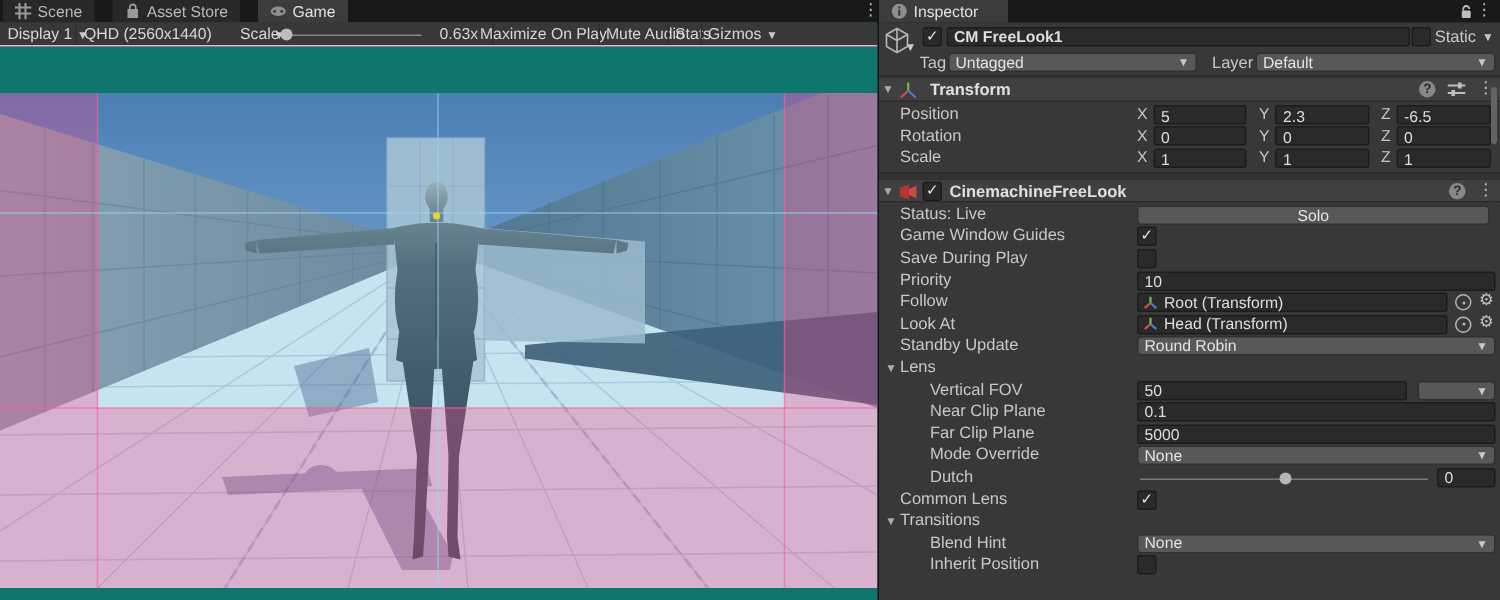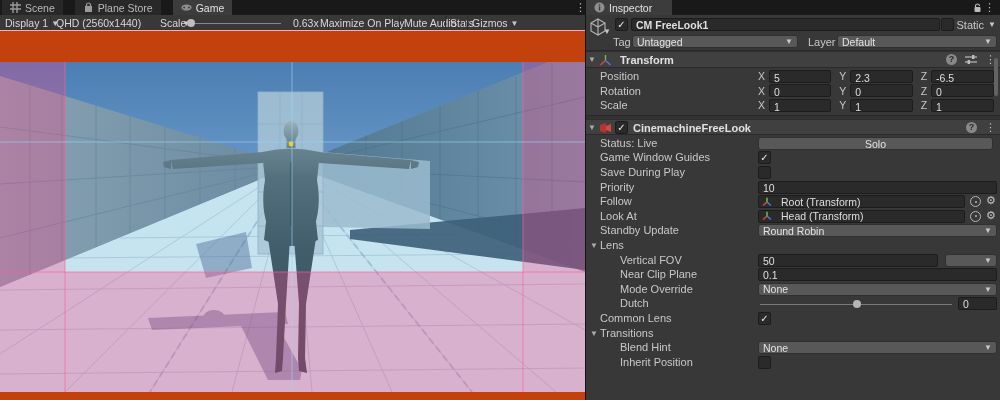--- a/index.html
+++ b/index.html
@@ -2,21 +2,21 @@
 <html><head>
 <meta charset="utf-8">
 <style>
   * { margin:0; padding:0; box-sizing:border-box; }
   html,body { width:1000px; height:400px; background:#262626; overflow:hidden;
               font-family:"Liberation Sans", sans-serif; }
   .abs { position:absolute; }
   #stage { position:relative; width:1000px; height:400px; }
 
   
-  #game-panel { left:0; top:0; width:620px; height:400px; background:#c2410c; }
+  #game-panel { left:0; top:0; width:620px; height:400px; background:#0f766e; }
   .tabstrip { left:0; top:0; right:0; height:15px; background:#191919; display:flex; align-items:flex-end; }
   .tab { height:15px; display:flex; align-items:center; gap:4px; padding:0 8px;
          background:#282828; color:#b9b9b9; font-size:10.5px; white-space:nowrap; }
   .tab.active { background:#3c3c3c; color:#e2e2e2;align-items:center; }
   .tab .ticon { width:11px; height:11px; display:inline-block; }
   .kebab { color:#c0c0c0; font-size:11px; line-height:11px; }
   #game-toolbar { left:0; top:15px; width:585px; height:16px; background:#383838;
                   border-bottom:1px solid #f9a8d4; color:#d8d8d8; font-size:10.5px; }
   .tb-item { position:absolute; top:0; height:16px; display:flex; align-items:center; gap:3px; }
   .caret { font-size:8px; color:#c8c8c8; }
@@ -35,21 +35,21 @@
   .irow { position:relative; height:14.6px; }
   .rlabel { position:absolute; left:14px; top:1px; color:#c8c8c8; font-size:11px; white-space:nowrap; }
   .rlabel.ind { left:34px; }
   .val { position:absolute; left:172px; right:3px; top:0; height:14.6px; }
   .tfield { position:absolute; top:1px; height:13px; background:#2a2a2a; border:1px solid #1c1c1c;
             border-radius:2px; color:#dfdfdf; font-size:10.5px; line-height:11px; padding:1px 0 0 4px; }
   .dropdown { position:absolute; top:1px; height:13px; background:#585858; border:1px solid #303030;
               border-radius:3px; color:#e4e4e4; font-size:10.5px; display:flex; align-items:center;
               padding:0 4px; justify-content:space-between; }
   .objfield { position:absolute; top:1px; height:13px; background:#2a2a2a; border:1px solid #1c1c1c;
-              border-radius:2px; color:#dfdfdf; font-size:10.5px; display:flex; align-items:center; gap:9px; padding:0 3px; }
+              border-radius:2px; color:#dfdfdf; font-size:10.5px; display:flex; align-items:center; gap:4px; padding:0 3px; }
   .cb { position:absolute; top:1px; width:13px; height:13px; background:#2a2a2a; border:1px solid #1c1c1c;
         border-radius:2px; color:#e8e8e8; font-size:10px; line-height:12px; text-align:center; }
   .foldout { position:absolute; left:2px; top:3px; width:9px; height:9px; color:#ababab; font-size:8px; line-height:9px; }
   .hdr { position:relative; background:#404040; border-top:1px solid #2e2e2e; border-bottom:1px solid #2a2a2a; }
   .hicons { position:absolute; right:4px; top:2px; display:flex; gap:8px; align-items:center; }
   .helpc { width:11px; height:11px; border-radius:50%; background:#888; color:#2b2b2b; font-size:9px;
            font-weight:bold; text-align:center; line-height:11px; }
   .solo-btn { position:absolute; left:172px; right:7px; top:1px; height:13px; background:#585858;
               border:1px solid #303030; border-radius:3px; color:#e4e4e4; font-size:10.5px;
               text-align:center; line-height:12px; }
@@ -78,21 +78,21 @@
         <svg class="ticon" viewBox="0 0 11 11">
             <path d="M3 0v11M7 0v11M0 3h11M0 7h11" stroke="#9a9a9a" stroke-width="1.4" fill="none"></path>
           </svg>
         <span>Scene</span>
       </div>
       <div class="tab" style="margin-left:12px">
         <svg class="ticon" viewBox="0 0 11 11">
             <path d="M2 4h7v6H2z" fill="#9a9a9a"></path>
             <path d="M3.5 4V3a2 2 0 014 0v1" stroke="#9a9a9a" stroke-width="1.2" fill="none"></path>
           </svg>
-        <span>Plane Store</span>
+        <span>Asset Store</span>
       </div>
       <div class="tab active" style="margin-left:12px">
         <svg class="ticon" viewBox="0 0 12 11">
             <ellipse cx="6" cy="5.5" rx="5.5" ry="3.4" fill="#8f8f8f"></ellipse>
             <circle cx="3.4" cy="5.5" r="1.1" fill="#3c3c3c"></circle>
             <circle cx="8.6" cy="5.5" r="1.1" fill="#3c3c3c"></circle>
           </svg>
         <span>Game</span>
       </div>
       <span class="kebab abs" style="left:575px; top:2px;">⋮</span>
@@ -487,20 +487,26 @@
         </div>
       </div>
 
       <div class="irow">
         <span class="rlabel ind">Near Clip Plane</span>
         <div class="val">
             <div class="tfield" style="left:0; right:0">0.1</div>
           </div>
       </div>
 
+      <div class="irow">
+        <span class="rlabel ind">Far Clip Plane</span>
+        <div class="val">
+            <div class="tfield" style="left:0; right:0">5000</div>
+          </div>
+      </div>
 
       <div class="irow">
         <span class="rlabel ind">Mode Override</span>
         <div class="val">
             <div class="dropdown" style="left:0; right:0">
           <span>None</span>
               <span class="caret">▼</span>
         </div>
           </div>
       </div>

